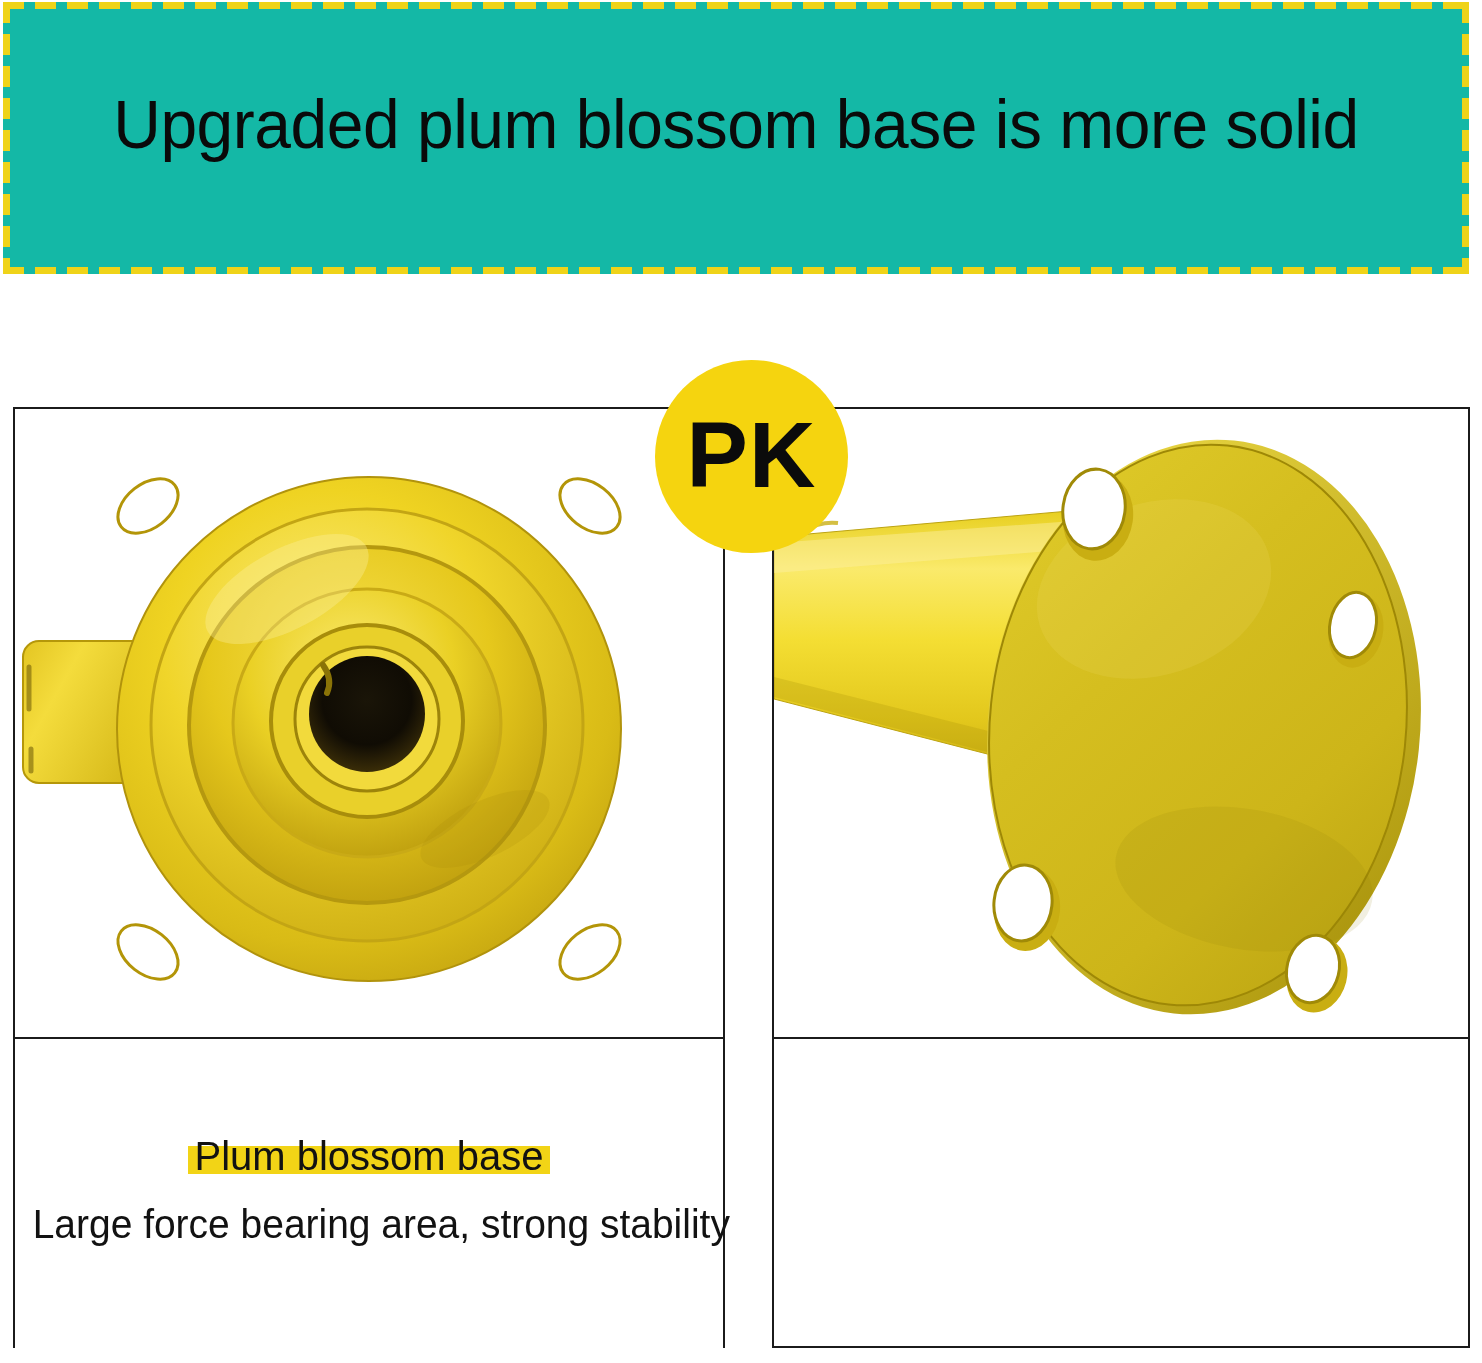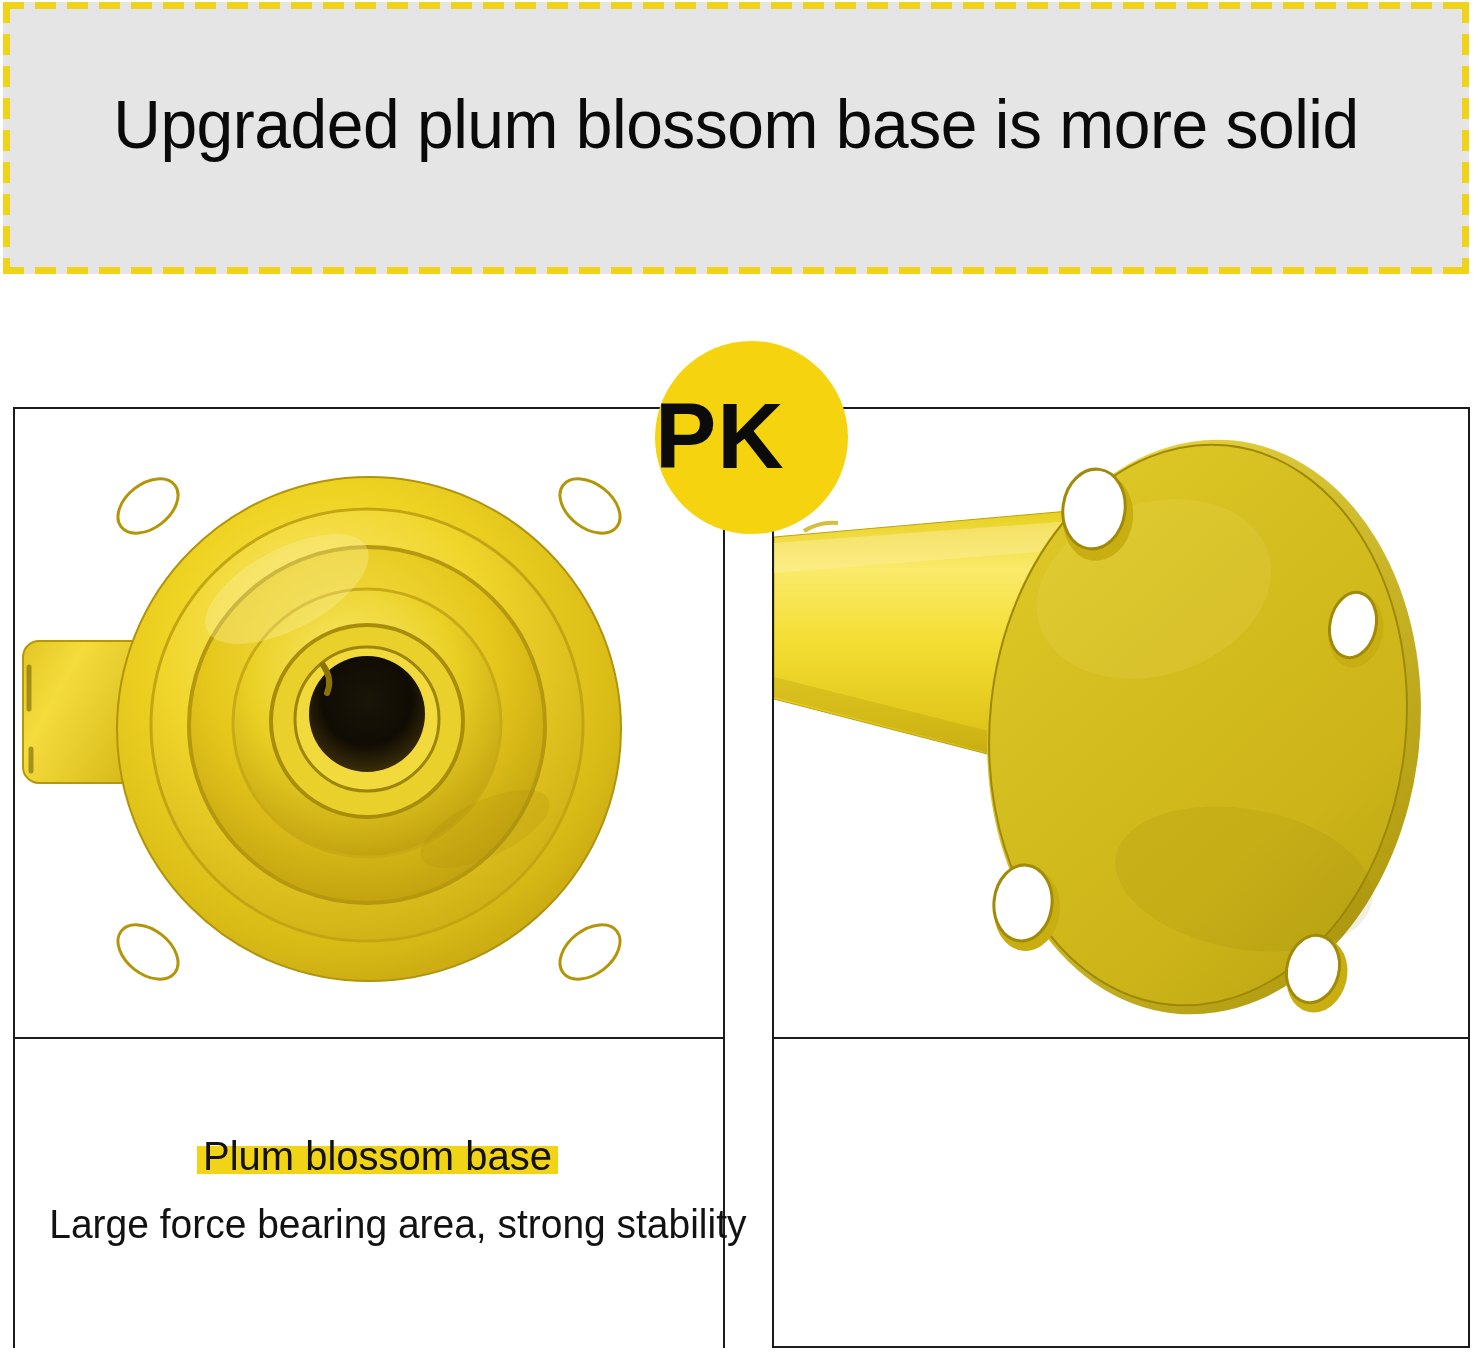--- a/index.html
+++ b/index.html
@@ -16,21 +16,21 @@
   }
 
   
   #header-banner {
     position: absolute;
     left: 3px;
     top: 2px;
     width: 1466px;
     height: 272px;
     box-sizing: border-box;
-    background: #e5e5e5;
+    background: #14b8a6;
   }
   .dash-edge {
     position: absolute;
     background-repeat: repeat-x;
   }
   .dash-top, .dash-bottom {
     left: 0;
     width: 100%;
     height: 7px;
     background-image: repeating-linear-gradient(
@@ -97,21 +97,20 @@
   .panel-divider {
     height: 2px;
     background: #1b1b1b;
     width: 100%;
   }
   .panel-caption {
     position: relative;
     height: 309px;
     background: #ffffff;
     text-align: center;
-    padding-left: 17px;
   }
   .caption-title-wrap {
     position: relative;
     display: inline-block;
     margin-top: 97px;
   }
   .caption-highlight {
     position: absolute;
     left: -6px;
     right: -6px;
@@ -136,29 +135,30 @@
     line-height: 1;
     color: #121212;
     white-space: nowrap;
     transform: scaleX(0.95);
   }
 
   
   #pk-badge {
     position: absolute;
     left: 655px;
-    top: 341px;
+    top: 360px;
     width: 193px;
     height: 193px;
     border-radius: 50%;
     background: #F5D40F;
     z-index: 40;
     pointer-events: auto;
     display: flex;
     align-items: center;
+    justify-content: center;
   }
   #pk-badge-label {
     font-size: 92px;
     font-weight: 700;
     color: #0b0b0b;
     letter-spacing: 1px;
     line-height: 1;
     transform: translateY(-2px);
   }
 

